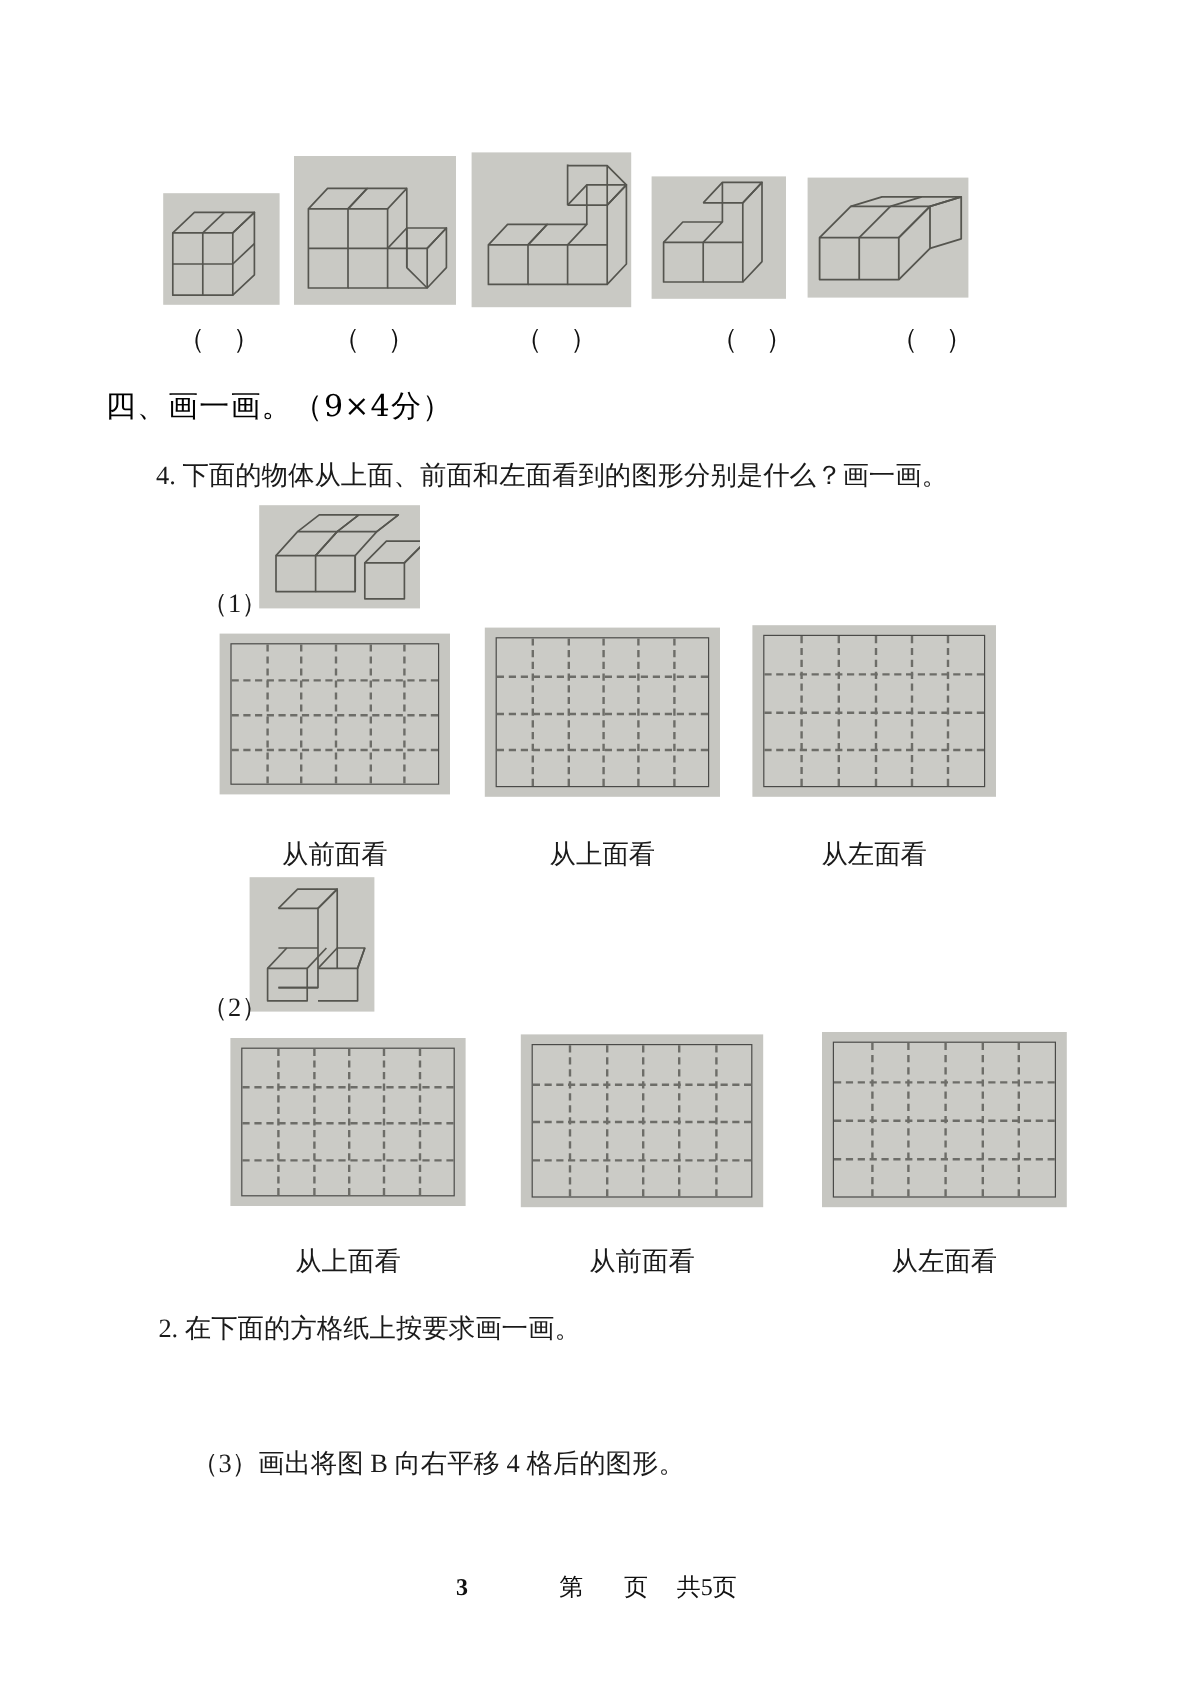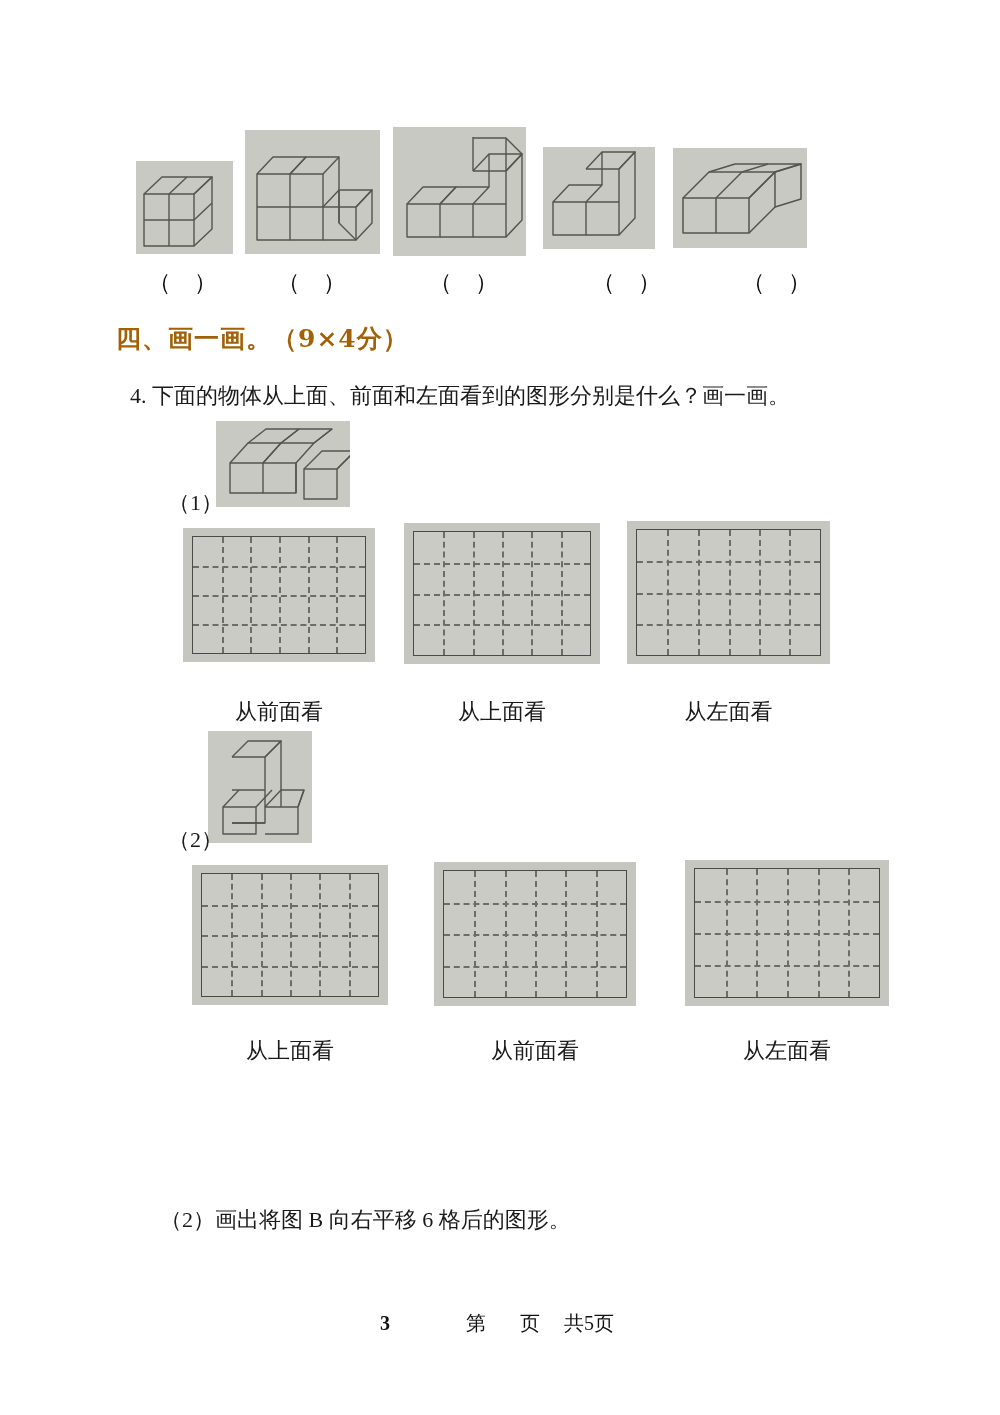--- a/index.html
+++ b/index.html
@@ -44,26 +44,25 @@
     font-family: "Liberation Serif", "DejaVu Serif", serif;
     color: #111;
     letter-spacing: 0;
     white-space: pre;
   }
 
   
   .h-section {
     position: absolute;
     font-family: "DejaVu Serif", "Liberation Serif", serif;
-    font-weight: bold;
+    font-weight: normal;
     font-size: 25px;
     letter-spacing: 1px;
-    color: #a16207;
-    white-space: pre;
-    margin-left: 28px;
+    color: #000000;
+    white-space: pre;
   }
   .q-text {
     position: absolute;
     font-size: 22px;
     line-height: 30px;
     color: #1a1a1a;
     white-space: pre;
   }
   .sub-label {
     position: absolute;
@@ -331,20 +330,21 @@
       <div class="hline" style="top:25%"></div>
       <div class="hline" style="top:50%"></div>
       <div class="hline" style="top:75%"></div>
     </div>
   </div>
 
   <div class="view-label" style="left:192px; top:1037px; width:196px;">从上面看</div>
   <div class="view-label" style="left:434px; top:1037px; width:202px;">从前面看</div>
   <div class="view-label" style="left:685px; top:1037px; width:204px;">从左面看</div>
 
-  <div class="q-text" style="left:160px; top:1205px;">（2）画出将图 B 向右平移 6 格后的图形。</div>
+  <div class="q-text" style="left:132px; top:1092px;">2. 在下面的方格纸上按要求画一画。</div>
+  <div class="q-text" style="left:160px; top:1205px;">（3）画出将图 B 向右平移 4 格后的图形。</div>
 
   <div class="footer" style="left:380px; top:1310px; font-weight:bold;">3</div>
   <div class="footer" style="left:466px; top:1310px;">第</div>
   <div class="footer" style="left:520px; top:1310px;">页</div>
   <div class="footer" style="left:564px; top:1310px;">共5页</div>
 
 </div>
 
 </body></html>

